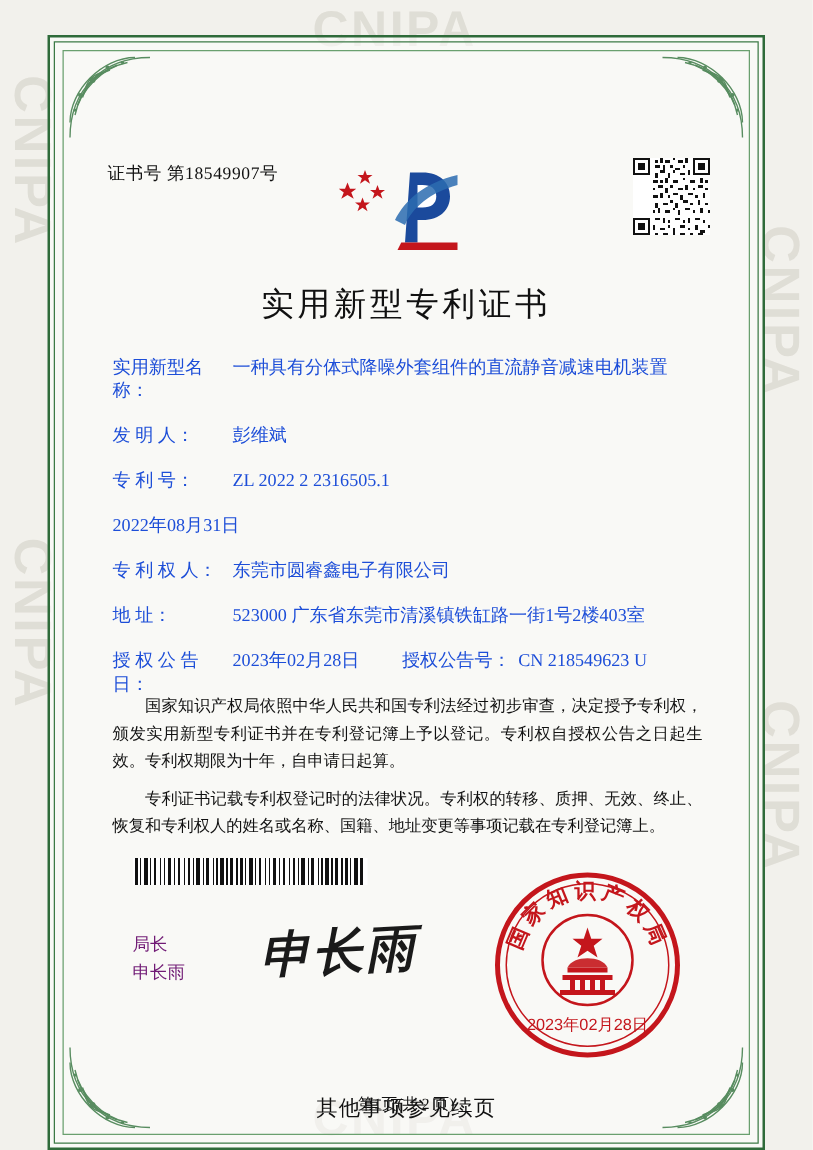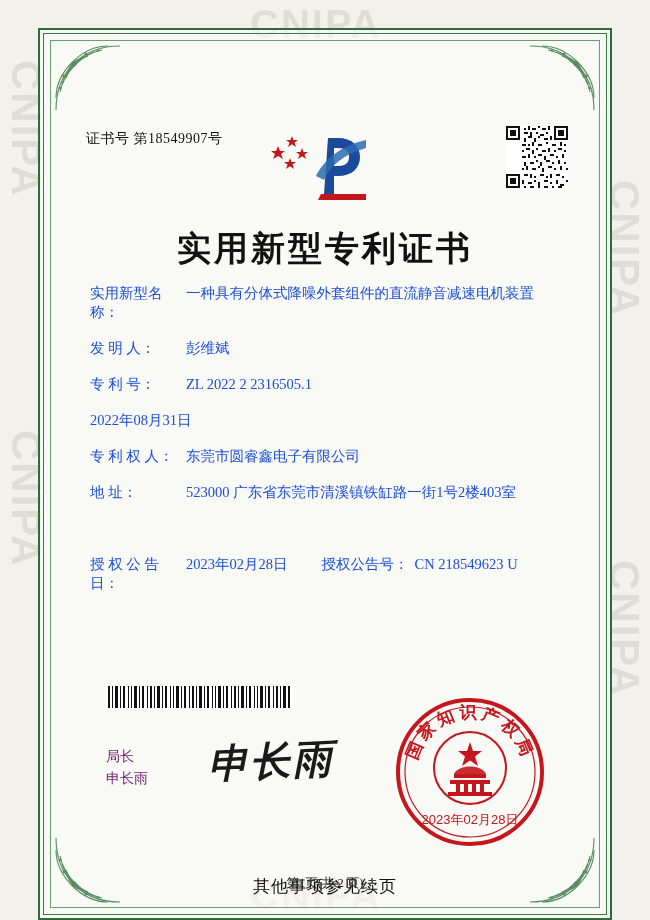--- a/index.html
+++ b/index.html
@@ -110,22 +110,22 @@
     height: 62px;
   }
   .qr svg { display:block; }
 
   .title {
     position: absolute;
     top: 180px;
     left: 0;
     width: 100%;
     text-align: center;
-    font-size: 34px;
-    font-weight: bold;
+    font-size: 26px;
+    font-weight: normal;
     letter-spacing: 3px;
     color: #111;
     font-family: "DejaVu Serif", serif;
   }
 
   
   .fields {
     position: absolute;
     top: 238px;
     left: 32px;
@@ -142,21 +142,20 @@
     width: 96px;
     flex: 0 0 96px;
     letter-spacing: 0;
   }
   .val {
     flex: 1;
   }
   .row .inline-lbl {
     margin-left: 34px;
     margin-right: 6px;
-    margin-top: 36px;
   }
 
   
   .paras {
     position: absolute;
     top: 508px;
     left: 32px;
     right: 30px;
     font-size: 13px;
     line-height: 22px;
@@ -480,20 +479,24 @@
         <span class="val">523000 广东省东莞市清溪镇铁缸路一街1号2楼403室</span>
       </div>
       <div class="row">
         <span class="lbl">授 权 公 告 日：</span>
         <span>2023年02月28日</span>
         <span class="inline-lbl">授权公告号：</span>
         <span>CN 218549623 U</span>
       </div>
     </div>
 
+    <div class="paras">
+      <p>国家知识产权局依照中华人民共和国专利法经过初步审查，决定授予专利权，颁发实用新型专利证书并在专利登记簿上予以登记。专利权自授权公告之日起生效。专利权期限为十年，自申请日起算。</p>
+      <p>专利证书记载专利权登记时的法律状况。专利权的转移、质押、无效、终止、恢复和专利权人的姓名或名称、国籍、地址变更等事项记载在专利登记簿上。</p>
+    </div>
 
     <div class="barcode">
       <svg width="188" height="22" viewBox="0 0 188 22" shape-rendering="crispEdges">
         <rect width="188" height="22" fill="#ffffff"></rect>
         <g fill="#111">
           <rect x="2" y="0" width="2" height="22"></rect>
             <rect x="6" y="0" width="1" height="22"></rect>
           <rect x="9" y="0" width="3" height="22"></rect>
             <rect x="14" y="0" width="1" height="22"></rect>
           <rect x="17" y="0" width="2" height="22"></rect>

